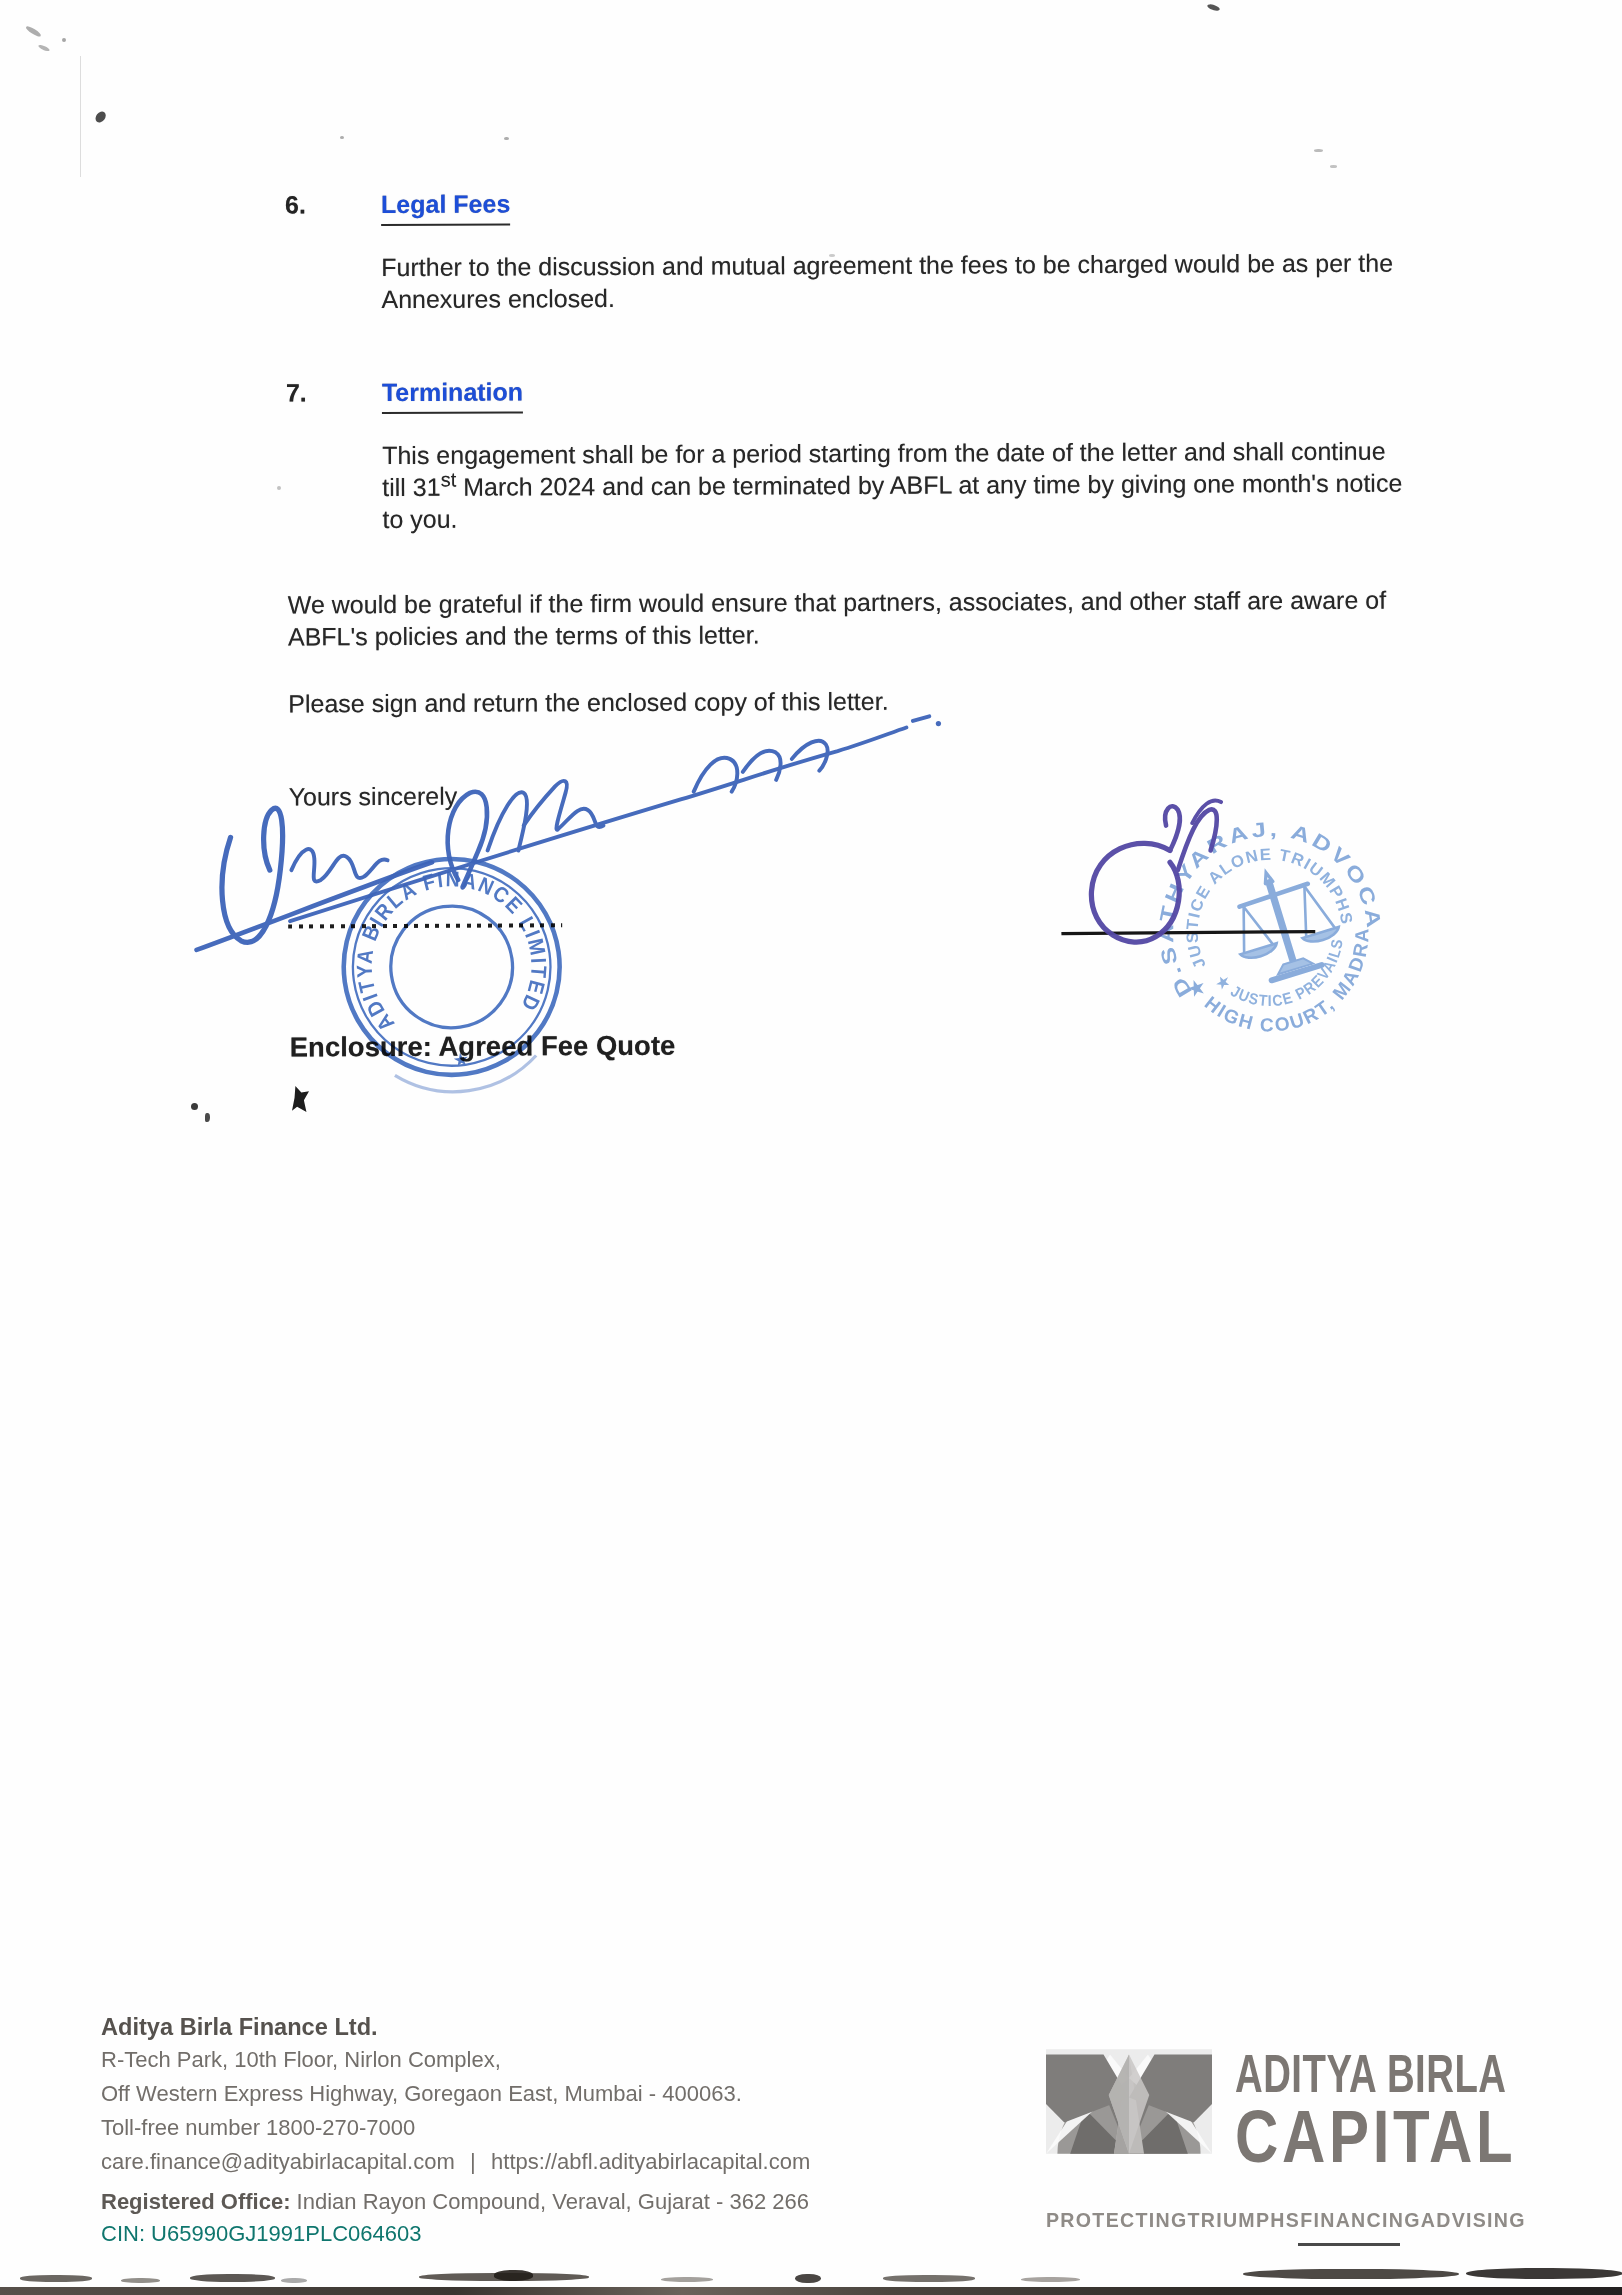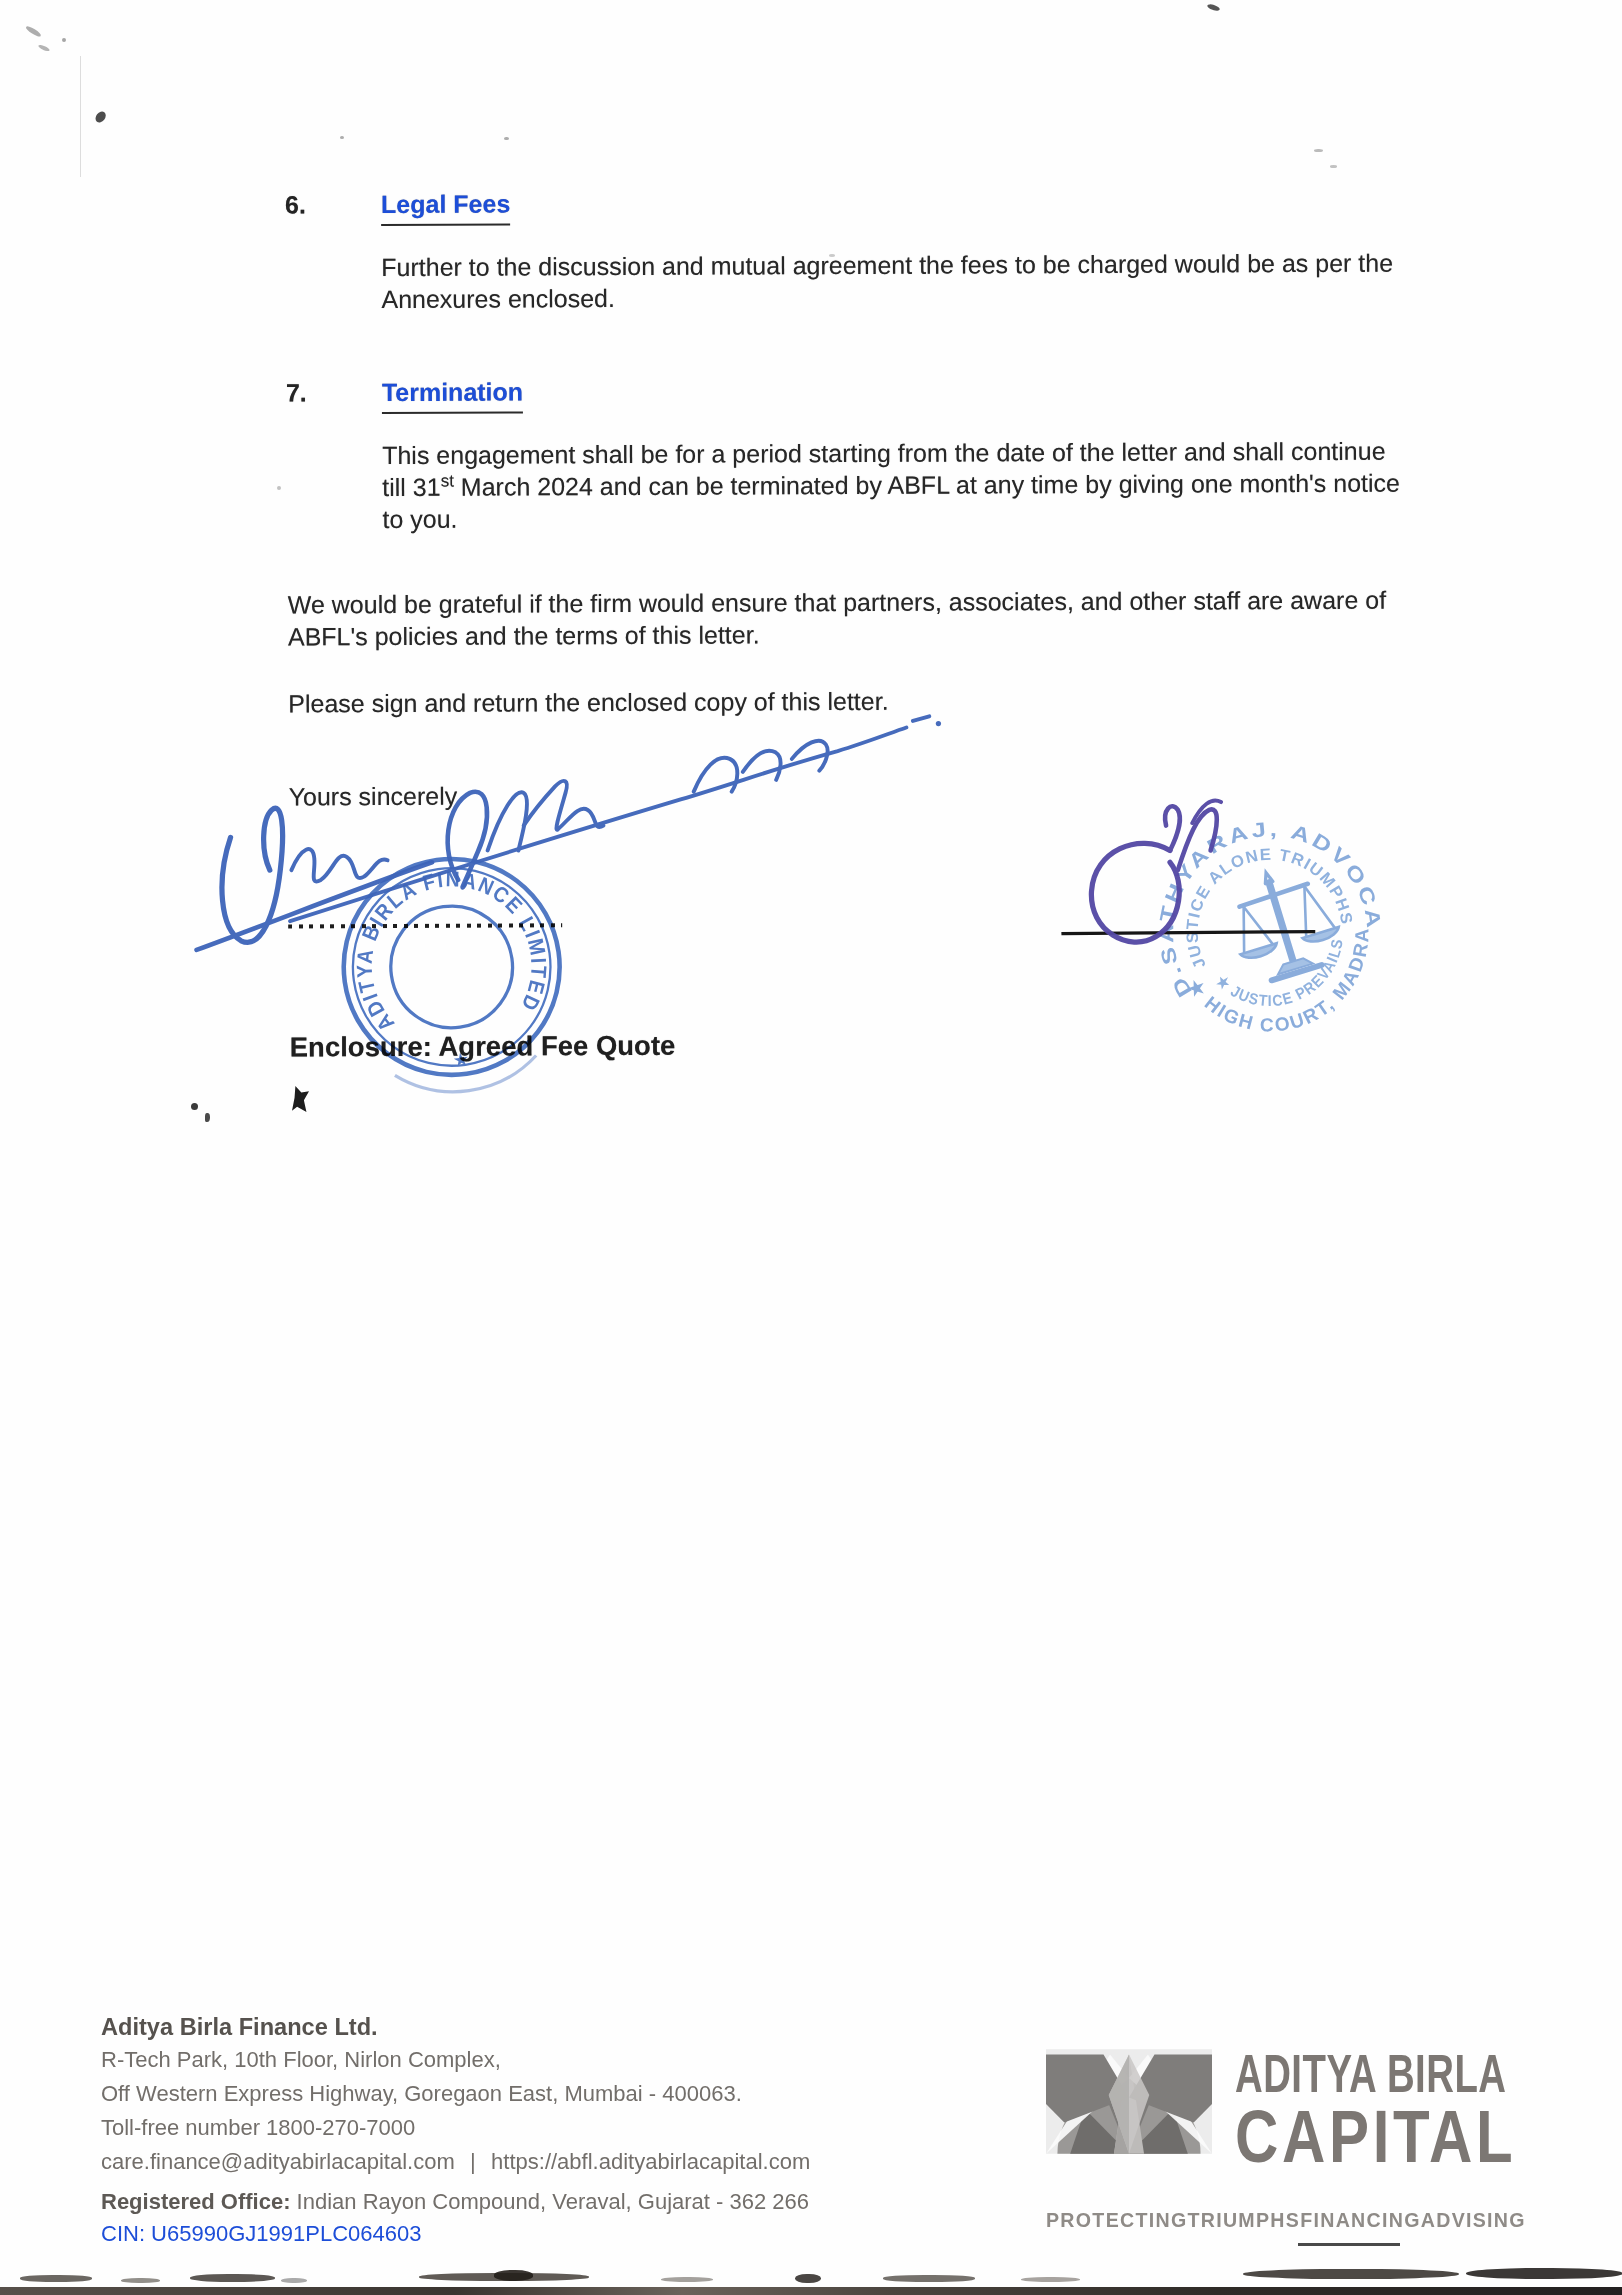--- a/index.html
+++ b/index.html
@@ -14,38 +14,38 @@
     transform:rotate(-0.25deg); transform-origin:393px 196px; }
   .body-text { font-size:25px; line-height:32px; color:#272727;
     text-shadow:0 0 0.7px rgba(40,40,40,.45); }
   .line { display:block; white-space:nowrap; }
   .sec-num { position:absolute; font-size:25px; font-weight:bold; color:#242424;
     text-shadow:0 0 0.7px rgba(40,40,40,.5); }
   .sec-head { position:absolute; font-size:25px; font-weight:bold; color:#1d4ed8;
     border-bottom:2.6px solid #2b2b2b; padding-bottom:4.6px;
     text-shadow:0 0 0.7px rgba(40,40,40,.5); }
   .abs { position:absolute; }
-  sup.st { font-size:17px; vertical-align:super; line-height:0; }
+  sup.st { font-size:20px; vertical-align:super; line-height:0; }
   .enclosure { position:absolute; left:286px; top:1031px; font-size:27.5px;
     font-weight:bold; color:#1f1f1f; text-shadow:0 0 0.7px rgba(20,20,20,.5); }
   .dotted-line { position:absolute; left:285px; top:924px; width:274px; height:3.9px;
     background:repeating-linear-gradient(90deg,#1d1d1d 0 3.9px,transparent 3.9px 10.5px); }
   svg.overlay { position:absolute; left:0; top:0; pointer-events:none;
     mix-blend-mode:multiply; }
   .stamp-text { font-family:"Liberation Sans",sans-serif; font-weight:bold; }
 
   
   .footer-left { position:absolute; left:101px; top:2014px; color:#6e6a66; }
   .f-company { font-size:23.6px; font-weight:bold; color:#56524e; }
   .f-sub { font-size:19.6px; font-weight:bold; color:#66625e; margin-top:6.5px; }
   .f-line { font-size:22px; margin-top:7.9px; color:#726e6a; }
   .f-line.first { margin-top:5.9px; }
   .f-reg { font-size:22px; margin-top:14.4px; color:#726e6a; }
   .f-reg b { color:#5d5955; }
-  .f-cin { font-size:22px; margin-top:6.5px; color:#1d4ed8; }
+  .f-cin { font-size:22px; margin-top:6.5px; color:#0f766e; }
   .logo-box { position:absolute; left:1046px; top:2049px; width:166px; height:105px; }
   .brand { position:absolute; left:1235px; top:2046px; color:#7c7773; }
   .brand-l1 { font-size:54px; font-weight:bold; letter-spacing:0.7px;
     transform:scaleX(.71); transform-origin:left top; line-height:54px; }
   .brand-l2 { font-size:75px; font-weight:bold; letter-spacing:4.6px;
     transform:scaleX(.80); transform-origin:left top; line-height:71px; margin-top:1.3px; }
   .tagline { position:absolute; left:1046px; top:2209px; width:466px;
     display:flex; justify-content:space-between; font-size:19.6px; font-weight:600;
     color:#8f8b87; letter-spacing:1.3px; }
   .tag-underline { position:absolute; left:1298px; top:2243px; width:102px; height:2.6px;

